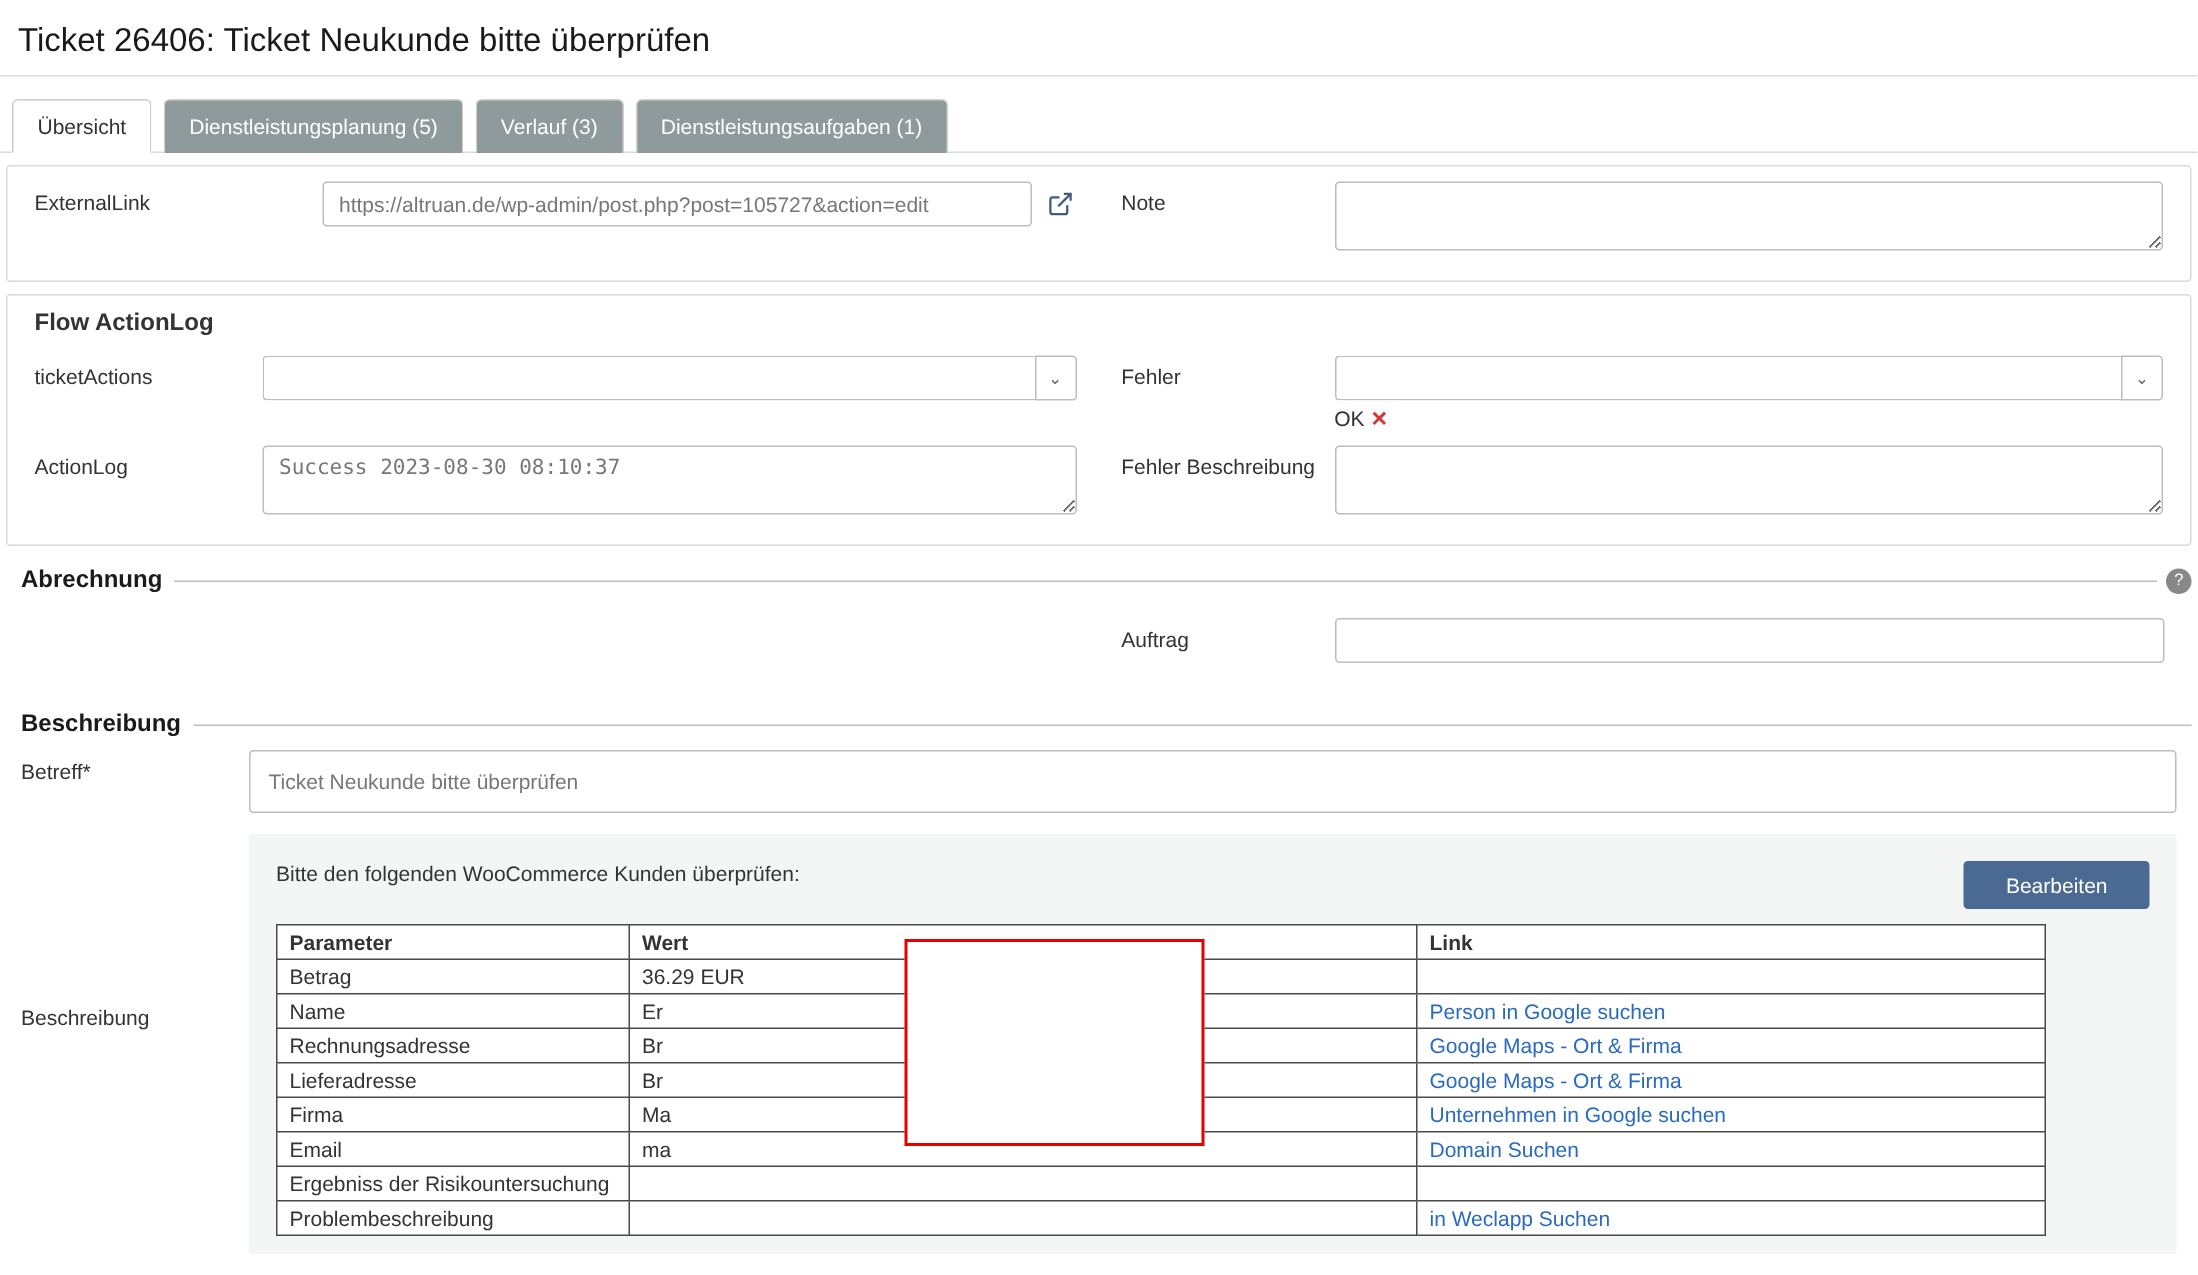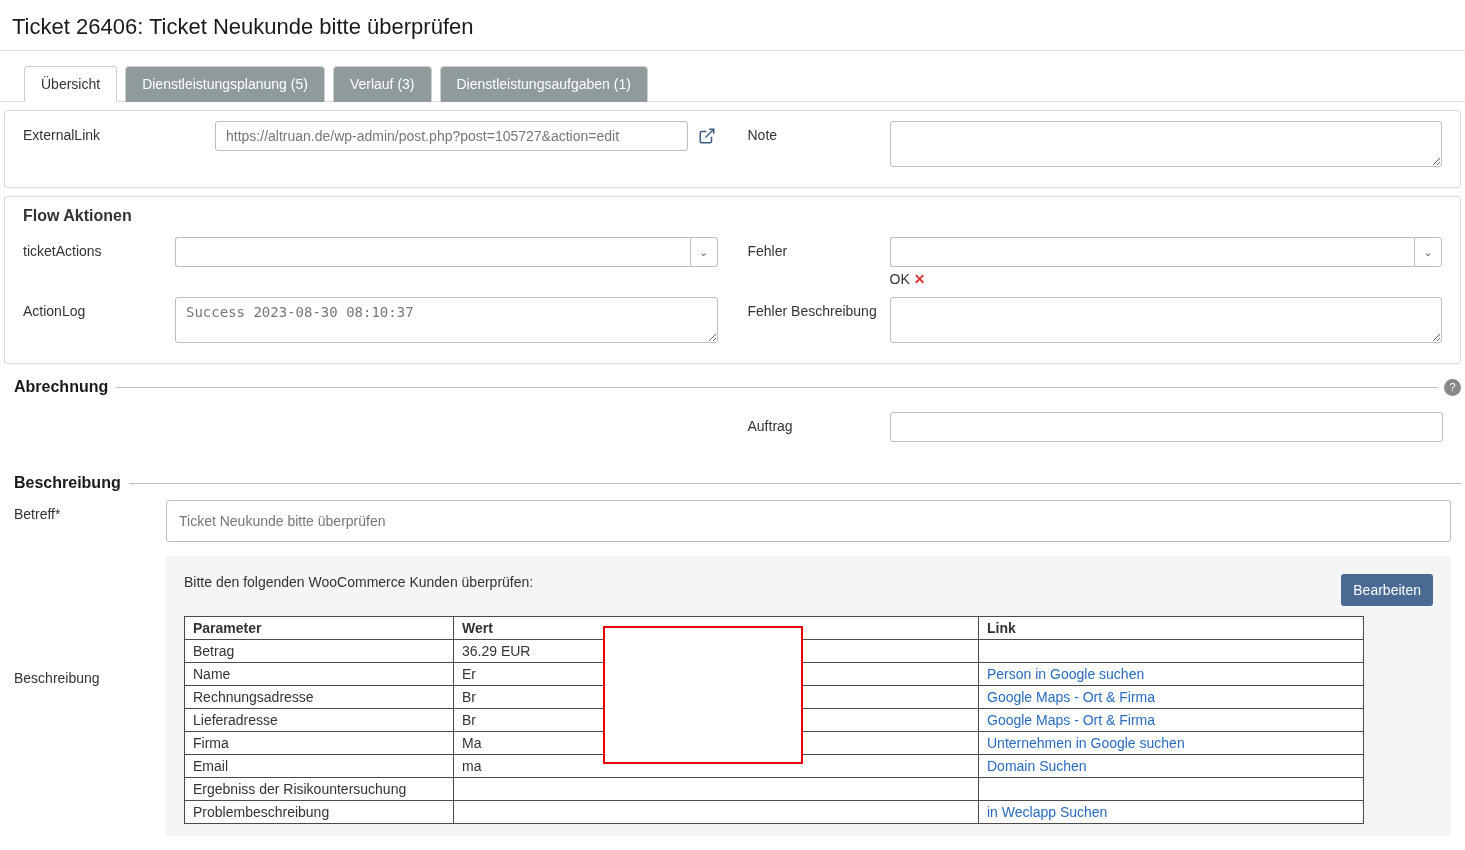--- a/index.html
+++ b/index.html
@@ -1,19 +1,19 @@
 <!DOCTYPE html>
 <html><head>
   <meta charset="utf-8">
   <style>
     * { box-sizing: border-box; margin: 0; padding: 0; }
     body { font-family: -apple-system, BlinkMacSystemFont, "Segoe UI", Arial, sans-serif; font-size: 14px; color: #333; background: #fff; }
     .page-title { font-size: 22px; font-weight: 500; padding: 14px 12px 10px; color: #1a1a1a; }
     .divider { border: none; border-top: 1px solid #d9d9d9; }
-    .tabs { display: flex; gap: 8px; padding: 0 24px; margin-top: 14px; border-bottom: 1px solid #d9d9d9; }
+    .tabs { display: flex; gap: 8px; padding: 0 8px; margin-top: 14px; border-bottom: 1px solid #d9d9d9; }
     .tab { padding: 9px 16px; border: 1px solid #d0d0d0; border-bottom: none; border-radius: 4px 4px 0 0; background: #8f9a9c; color: #fff; font-size: 14px; cursor: pointer; position: relative; top: 1px; }
     .tab.active { background: #fff; color: #333; border-color: #ccc; border-bottom: 1px solid #fff; }
     .panel { border: 1px solid #d9d9d9; margin: 8px 4px; border-radius: 3px; padding: 10px 18px; }
     .panel-borderless { margin: 8px 4px; padding: 8px 18px; }
     .field-row { display: flex; align-items: flex-start; gap: 30px; margin-bottom: 10px; }
     .field-col { display: flex; align-items: flex-start; gap: 12px; flex: 1; }
     .field-label { width: 140px; font-size: 14px; color: #333; padding-top: 6px; flex-shrink: 0; }
     .field-row .field-col:nth-child(2) .field-label { width: 130px; }
     .text-input { flex: 1; height: 30px; border: 1px solid #bdbdbd; border-radius: 3px; padding: 4px 10px; font-size: 14px; color: #777; }
     .textarea { flex: 1; min-height: 40px; border: 1px solid #bdbdbd; border-radius: 3px; padding: 6px 10px; font-size: 14px; color: #777; resize: both; }
@@ -23,21 +23,21 @@
     .select-input { flex: 1; border: 1px solid #bdbdbd; border-right: none; border-radius: 3px 0 0 3px; padding: 4px 10px; background: #fff; }
     .select-btn { width: 28px; border: 1px solid #bdbdbd; border-radius: 0 3px 3px 0; background: #fff; display: flex; align-items: center; justify-content: center; cursor: pointer; }
     .section-header { display: flex; align-items: center; margin: 14px 4px 6px; }
     .section-title { font-size: 16px; font-weight: 600; color: #1a1a1a; padding: 0 8px 0 10px; white-space: nowrap; }
     .section-line { flex: 1; border-top: 1px solid #bdbdbd; }
     .help-circle { width: 17px; height: 17px; border-radius: 50%; background: #888; color: #fff; font-size: 11px; display: inline-flex; align-items: center; justify-content: center; margin-left: 6px; }
     .ok-x { display: flex; align-items: center; gap: 4px; margin-top: 4px; font-size: 14px; }
     .x-icon { color: #d33; font-weight: bold; cursor: pointer; }
     .desc-block { background: #f4f5f5; padding: 18px 18px 12px; margin-top: 6px; }
     .desc-top { display: flex; justify-content: space-between; align-items: flex-start; margin-bottom: 10px; }
-    .btn-primary { background: #4a6a94; color: #fff; border: none; border-radius: 3px; padding: 8px 12px; font-size: 14px; cursor: pointer; }
+    .btn-primary { background: #4a6a94; color: #fff; border: none; border-radius: 3px; padding: 8px 28px; font-size: 14px; cursor: pointer; }
     .data-table { width: 100%; max-width: 1180px; border-collapse: collapse; background: #fff; }
     .data-table th, .data-table td { border: 1px solid #4a4a4a; padding: 3px 8px; text-align: left; font-size: 14px; font-weight: normal; }
     .data-table th { font-weight: 600; }
     .data-table a, .link { color: #2a6abf; text-decoration: none; cursor: pointer; }
     .redacted { position: absolute; border: 2px solid #e60000; background: #fff; pointer-events: none; }
     .field-row-full { display: flex; align-items: flex-start; gap: 12px; margin: 8px 14px; }
     .wide-input { flex: 1; height: 40px; border: 1px solid #bdbdbd; border-radius: 3px; padding: 20px 12px; font-size: 14px; color: #777; }
     .chevron-down { font-size: 11px; color: #666; }
     svg { display: block; }
     .value-col { position: relative; }
@@ -72,21 +72,21 @@
       </div>
     </div>
     <div class="field-col">
       <div class="field-label">Note</div>
       <textarea class="textarea" style=""></textarea>
     </div>
   </div>
 </div>
 
 <div class="panel">
-  <div class="panel-title">Flow Aktionen</div>
+  <div class="panel-title">Flow ActionLog</div>
   <div class="field-row">
     <div class="field-col">
       <div class="field-label">ticketActions</div>
       <div class="select">
         <div class="select-input"></div>
         <div class="select-btn">
           <span class="chevron-down">⌄</span>
         </div>
       </div>
     </div>
@@ -146,21 +146,21 @@
 <div class="field-row-full" style="align-items:stretch;">
   <div class="field-label" style="padding-top:120px;">Beschreibung</div>
   <div class="desc-block" style="flex:1; position:relative;">
     <div class="desc-top">
       <div>Bitte den folgenden WooCommerce Kunden überprüfen:</div>
       <button class="btn-primary">Bearbeiten</button>
     </div>
     <table class="data-table">
       <thead>
         <tr>
-          <th style="width:269px;">Parameter</th>
+          <th style="width:235px;">Parameter</th>
           <th style="width:525px;">Wert</th>
           <th>Link</th>
         </tr>
       </thead>
       <tbody id="kunde-tbody">
           <tr>
             <td>Betrag</td>
             <td class="value-col">36.29 EUR</td>
             <td></td>
           </tr>

